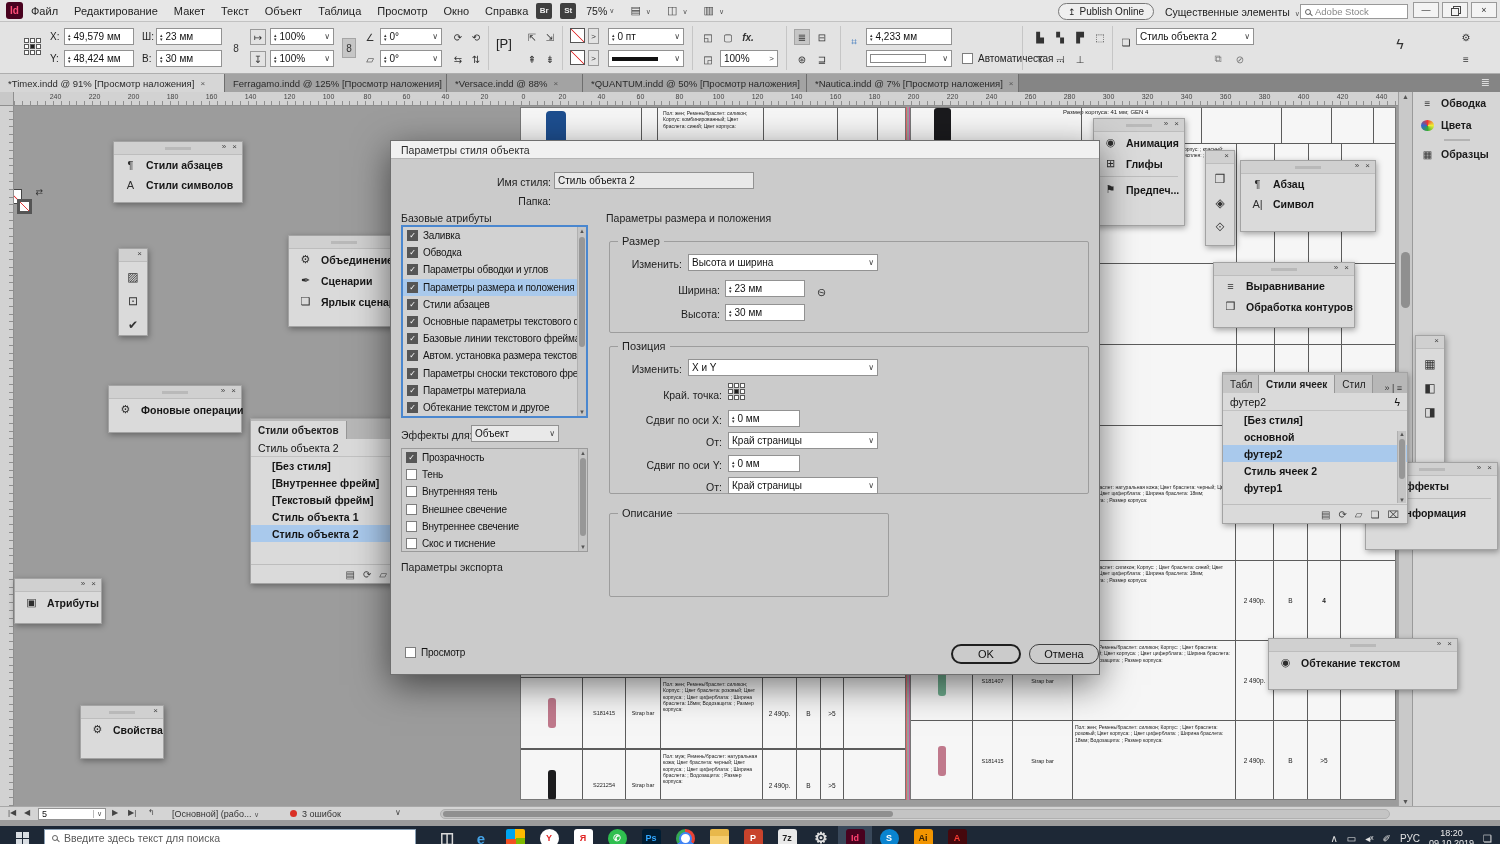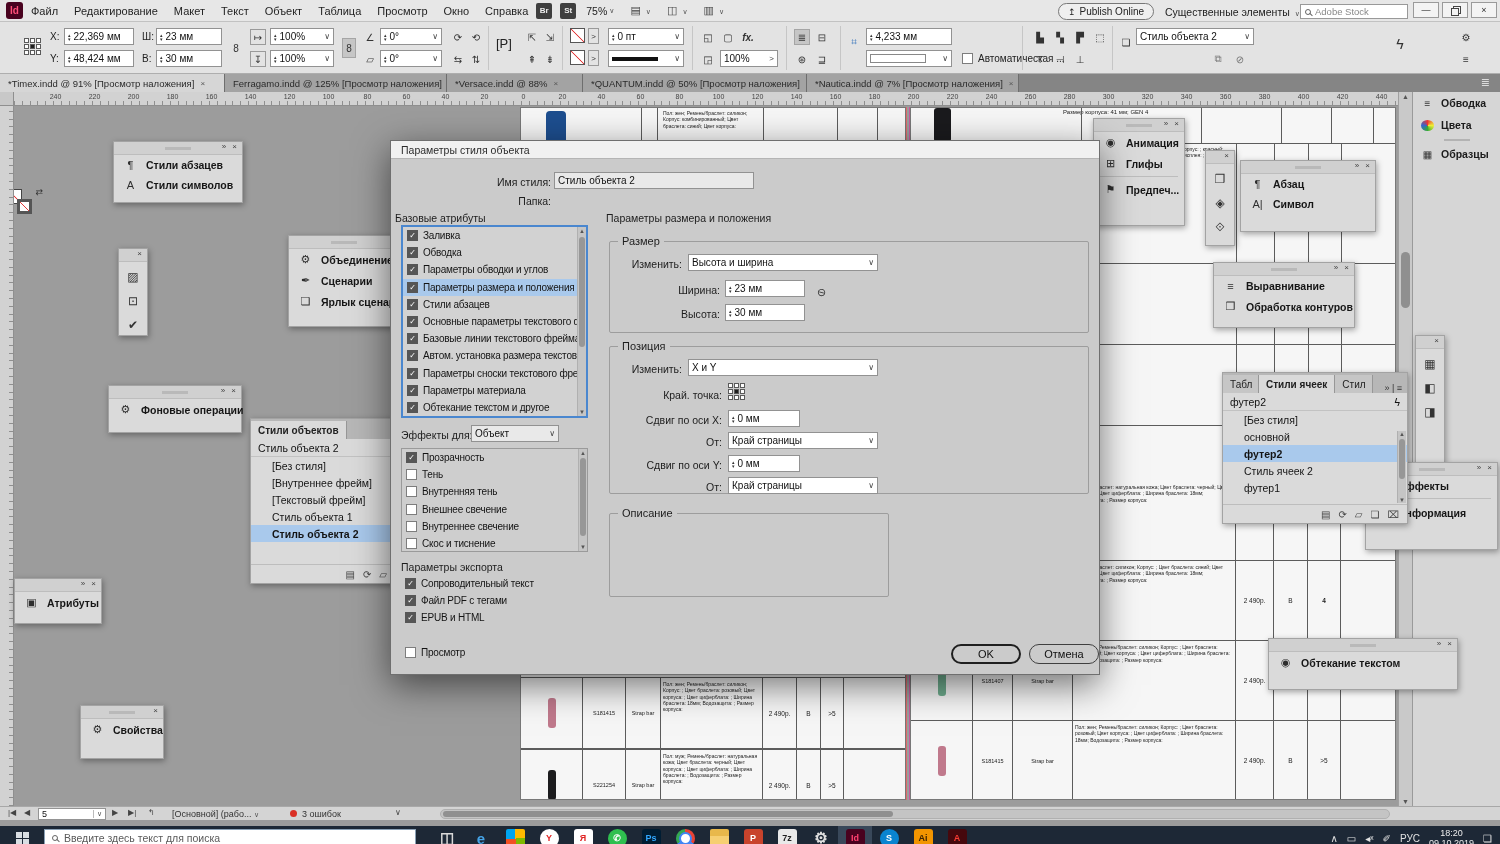--- a/index.html
+++ b/index.html
@@ -90,21 +90,21 @@
 .stripicons{display:flex;flex-direction:column;align-items:center;gap:10px;padding-top:8px;}
 .stripicons span{font-size:12px;color:#333;}
 .pdiv{height:1px;background:#bdbdbd;margin:2px 6px;}
 
 .ptabs{height:20px;background:#b7b7b7;display:flex;align-items:flex-end;}
 .ptab{height:18px;background:#c6c6c6;border-right:1px solid #979797;padding:0 7px;display:flex;align-items:center;font-size:10px;color:#222;white-space:nowrap;overflow:hidden;}
 .ptab.active{background:#dadada;font-weight:bold;}
 .ptabs .more{margin-left:auto;font-size:9px;color:#333;padding:0 5px;}
 .currow{height:18px;display:flex;align-items:center;padding:0 7px;font-size:10.5px;color:#111;border-bottom:1px solid #c2c2c2;}
 .lrow{height:17px;display:flex;align-items:center;padding-left:7px;font-size:10.5px;color:#141414;white-space:nowrap;overflow:hidden;}
-.lrow.indent{padding-left:21px;}
+.lrow.indent{padding-left:21px;font-weight:bold;}
 .lrow.selected{background:#a9c9ec;font-weight:bold;}
 .lrow .brk{margin-left:auto;margin-right:14px;font-size:9px;color:#333;}
 .pfoot{height:19px;border-top:1px solid #bdbdbd;display:flex;align-items:center;justify-content:flex-end;gap:8px;padding:0 8px;font-size:10px;color:#444;}
 .pscroll{position:absolute;right:1px;width:9px;background:#c5c5c5;border-left:1px solid #b0b0b0;}
 .pscroll .thumb{position:absolute;left:1px;width:6px;background:#979797;border-radius:3px;}
 .pscroll .ar{position:absolute;left:0;width:8px;text-align:center;font-size:6px;color:#555;}
 
 .toolbox{left:33px;top:140px;width:52px;background:#dadada;border:1px solid #a3a3a3;box-shadow:1px 2px 6px rgba(0,0,0,.35);z-index:8;}
 .tools{display:grid;grid-template-columns:26px 26px;}
 .tool{height:19px;display:flex;align-items:center;justify-content:center;font-size:11px;color:#222;}
@@ -206,21 +206,21 @@
       <i></i>
       <i class="on"></i>
       <i></i>
       <i></i>
       <i></i>
       <i></i>
   </div>
   <span class="lbl" style="left:50px;top:9px">X:</span>
   <div class="fld" style="left:64px;top:6px;width:70px">
       <span class="stp">▴<br>▾</span>
-      <span>22,369 мм</span>
+      <span>49,579 мм</span>
     </div>
   <span class="lbl" style="left:50px;top:31px">Y:</span>
   <div class="fld" style="left:64px;top:28px;width:70px">
       <span class="stp">▴<br>▾</span>
       <span>48,424 мм</span>
     </div>
   <span class="lbl" style="left:142px;top:9px">Ш:</span>
   <div class="fld" style="left:156px;top:6px;width:66px">
       <span class="stp">▴<br>▾</span>
       <span>23 мм</span>
@@ -828,21 +828,21 @@
 
 <div class="P dialog">
   <div class="dtitle">Параметры стиля объекта</div>
 
   <span class="dlbl" style="left:60px;top:35px;width:100px">Имя стиля:</span>
   <div class="fld" style="left:163px;top:31px;width:200px;background:#e9e9e9">
       <span>Стиль объекта 2</span>
     </div>
   <span class="dlbl" style="left:60px;top:54px;width:100px">Папка:</span>
 
-  <span class="dlbl" style="left:4px;top:71px;text-align:left">Базовые атрибуты</span>
+  <span class="dlbl" style="left:10px;top:71px;text-align:left">Базовые атрибуты</span>
 
   <div class="listbox focus" style="left:10px;top:84px;width:187px;height:193px">
 
       <div class="cbrow">
         <span class="cb checked"></span>
         <span>Заливка</span>
       </div>
 
       <div class="cbrow">
         <span class="cb checked"></span>
@@ -939,38 +939,20 @@
       </div>
 
     <div class="pscroll" style="top:0;height:102px;right:0">
       <span class="ar" style="top:1px">▲</span>
       <div class="thumb" style="top:9px;height:78px"></div>
       <span class="ar" style="bottom:1px">▼</span>
     </div>
   </div>
 
   <span class="dlbl" style="left:10px;top:420px;text-align:left">Параметры экспорта</span>
-  <div style="position:absolute;left:10px;top:434px;width:187px">
-
-      <div class="cbrow">
-        <span class="cb checked"></span>
-        <span>Сопроводительный текст</span>
-      </div>
-
-      <div class="cbrow">
-        <span class="cb checked"></span>
-        <span>Файл PDF с тегами</span>
-      </div>
-
-      <div class="cbrow">
-        <span class="cb checked"></span>
-        <span>EPUB и HTML</span>
-      </div>
-
-  </div>
 
   <div class="cbrow" style="position:absolute;left:10px;top:503px">
     <span class="cb"></span>
     <span>Просмотр</span>
   </div>
 
   <span class="dlbl" style="left:215px;top:71px;text-align:left">Параметры размера и положения</span>
 
   <div class="group" style="left:218px;top:100px;width:480px;height:92px">
     <span class="legend">Размер</span>

